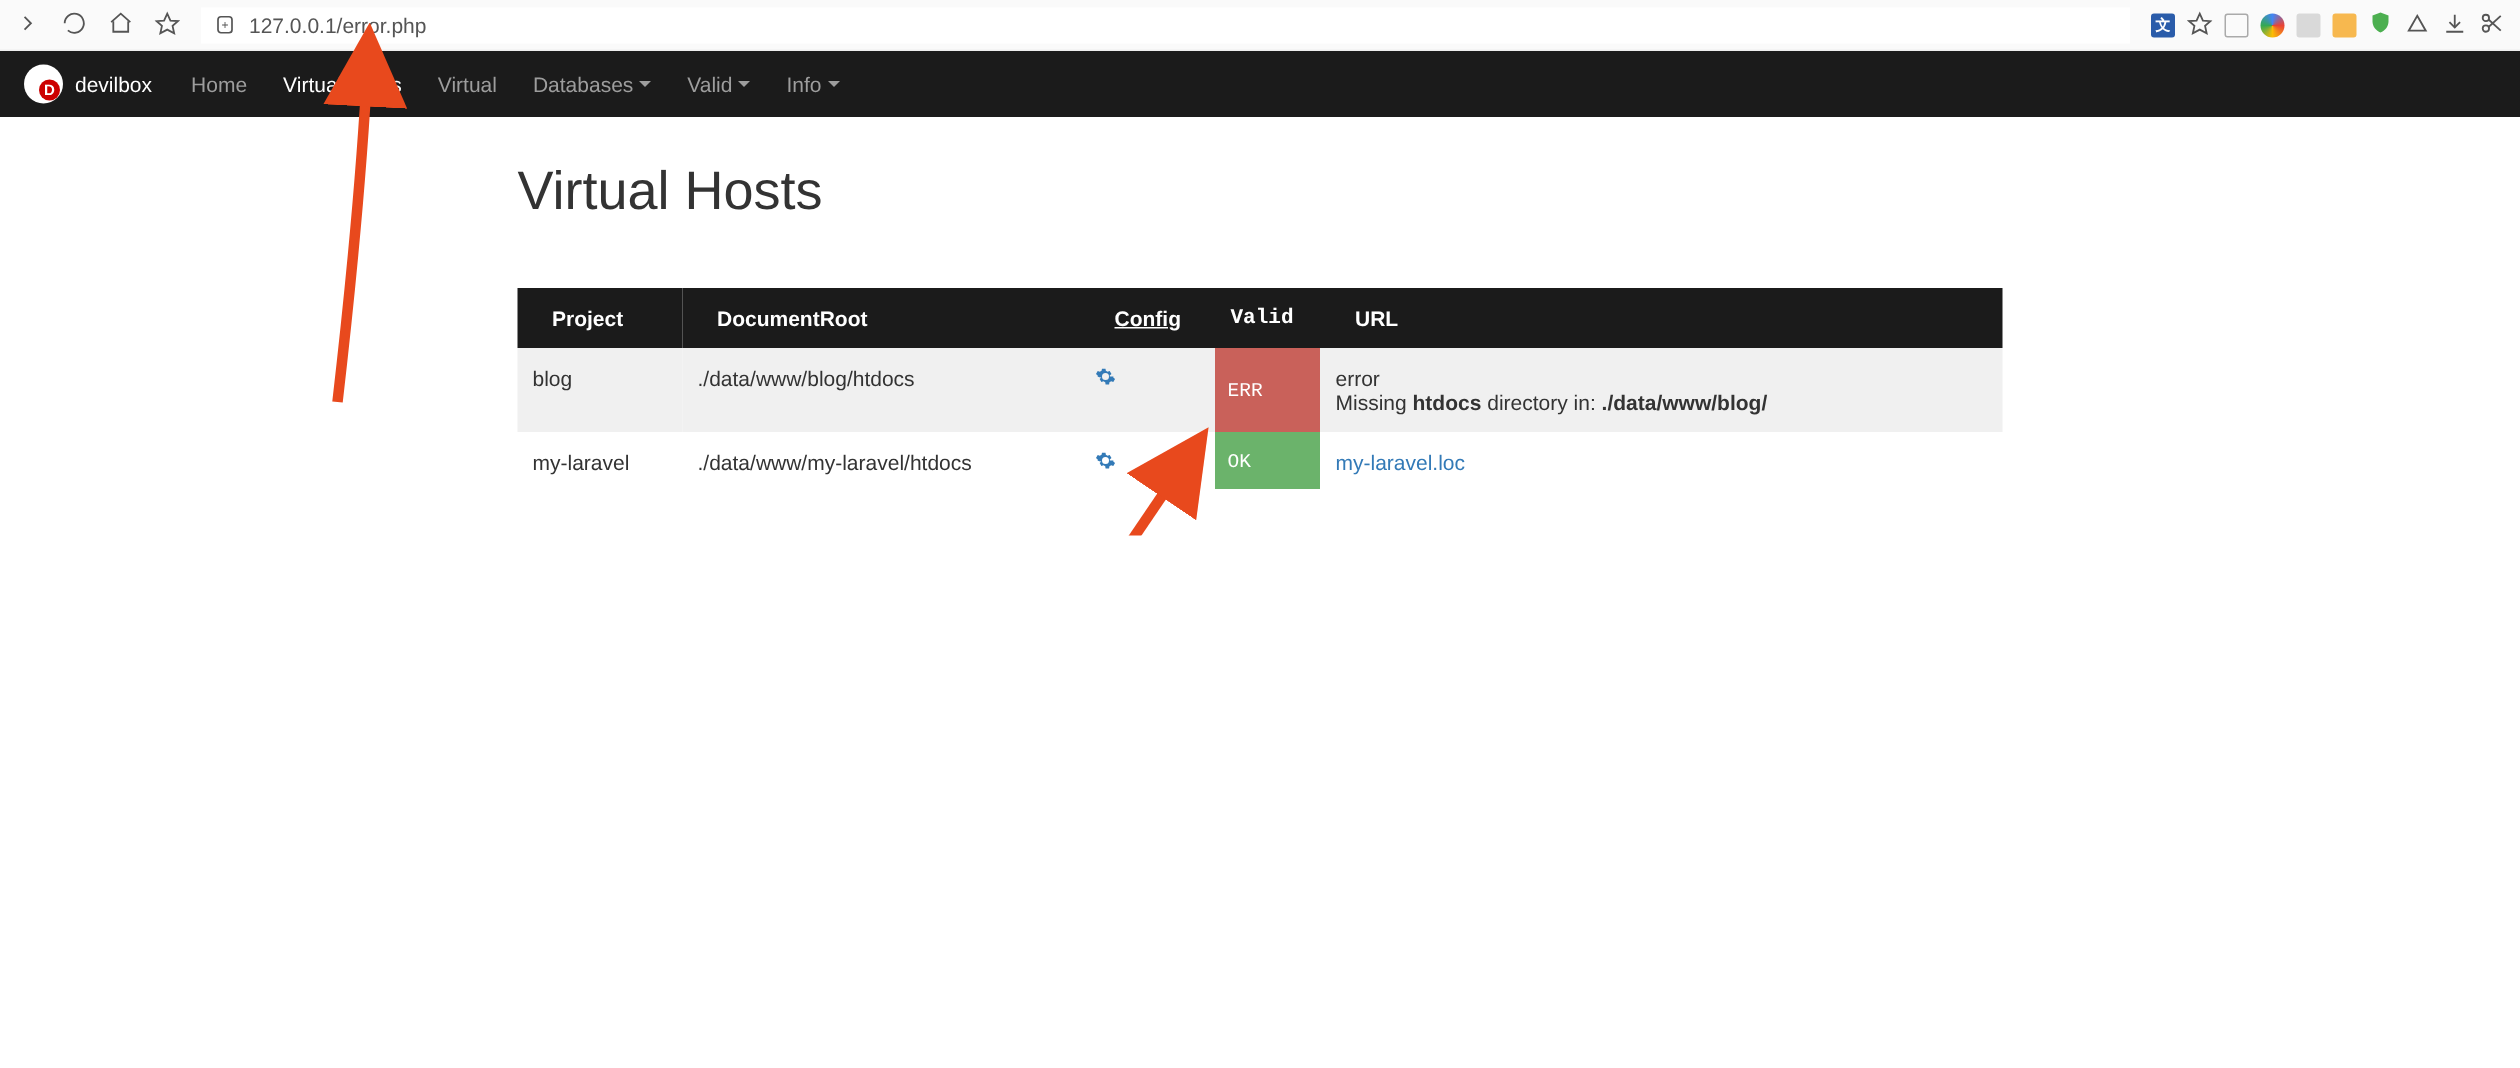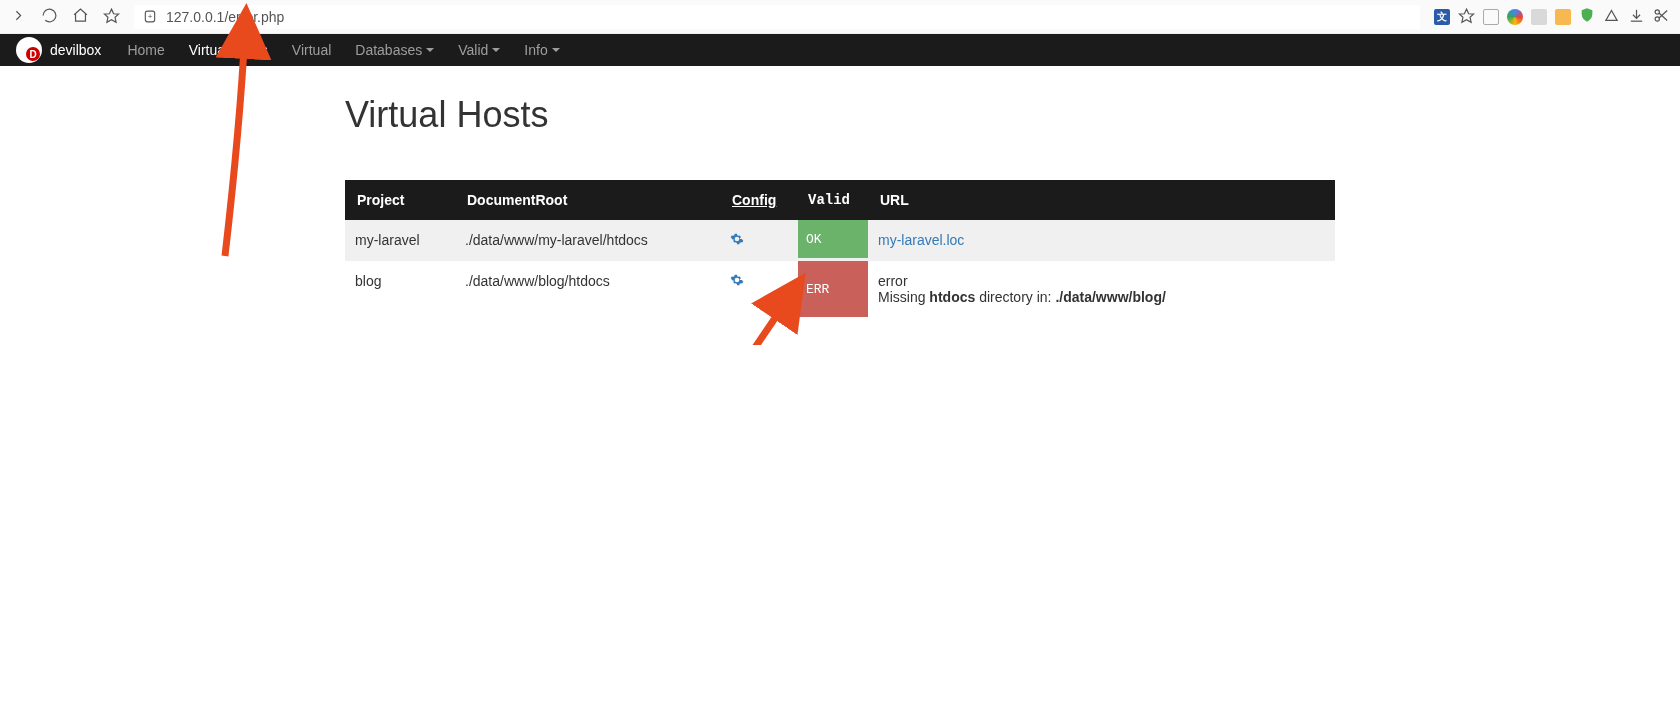--- a/index.html
+++ b/index.html
@@ -36,21 +36,21 @@
   }
   .browser-bar .right-icons { display: flex; align-items: center; gap: 8px; color: #555; }
   .browser-bar svg { width: 17px; height: 17px; fill: none; stroke: currentColor; stroke-width: 1.7; }
   .shield-box { width:16px; height:16px; display:inline-flex; align-items:center; justify-content:center;}
   .ext-icon { width:16px; height:16px; display:inline-block; border-radius:2px; }
 
   
   .navbar {
     background: #1b1b1b;
     color: #9d9d9d;
-    height: 32px;
+    height: 44px;
     display: flex;
     align-items: center;
     padding: 0 16px;
     gap: 0;
     font-size: 14px;
   }
   .navbar .brand {
     display: flex;
     align-items: center;
     gap: 8px;
@@ -112,21 +112,21 @@
   table.vhosts {
     width: 100%;
     border-collapse: collapse;
     font-size: 14px;
   }
   table.vhosts thead th {
     background: #1b1b1b;
     color: #fff;
     text-align: left;
     font-weight: 600;
-    padding: 12px 12px;
+    padding: 12px 23px;
     vertical-align: middle;
   }
   table.vhosts tbody td {
     padding: 12px 10px;
     vertical-align: top;
     color: #333;
     background: #fff;
   }
   table.vhosts tbody tr:nth-child(odd) td { background: #f0f0f0; }
   table.vhosts .col-project { width: 110px; }
@@ -265,59 +265,59 @@
         <th class="col-project">Project</th>
         <th class="col-docroot">DocumentRoot</th>
         <th class="col-config">Config</th>
         <th class="col-valid" style="padding:12px 10px;">Valid</th>
         <th class="col-url">URL</th>
       </tr>
     </thead>
     <tbody>
 
       <tr>
+        <td>blog</td>
+        <td>./data/www/blog/htdocs</td>
+        <td>
+          <span class="gear">
+            <svg viewBox="0 0 24 24">
+                <path d="M12 8a4 4 0 100 8 4 4 0 000-8zm9 4a7 7 0 01-.1 1.2l2 1.6-2 3.4-2.4-.8a7 7 0 01-2 1.2l-.4 2.4h-4l-.4-2.4a7 7 0 01-2-1.2l-2.4.8-2-3.4 2-1.6A7 7 0 013 12a7 7 0 01.1-1.2l-2-1.6 2-3.4 2.4.8a7 7 0 012-1.2L8 3h4l.4 2.4a7 7 0 012 1.2l2.4-.8 2 3.4-2 1.6c.1.4.2.8.2 1.2z"></path>
+              </svg>
+          </span>
+        </td>
+        <td class="col-valid">
+          <div class="valid-cell valid-err">
+            <span>ERR</span>
+          </div>
+        </td>
+        <td>
+          <div>error</div>
+          <div>
+            <span>Missing </span><b>htdocs</b><span> directory in: </span><b>./data/www/blog/</b>
+          </div>
+        </td>
+      </tr>
+
+      <tr>
         <td>my-laravel</td>
         <td>./data/www/my-laravel/htdocs</td>
         <td>
           <span class="gear">
             <svg viewBox="0 0 24 24">
                 <path d="M12 8a4 4 0 100 8 4 4 0 000-8zm9 4a7 7 0 01-.1 1.2l2 1.6-2 3.4-2.4-.8a7 7 0 01-2 1.2l-.4 2.4h-4l-.4-2.4a7 7 0 01-2-1.2l-2.4.8-2-3.4 2-1.6A7 7 0 013 12a7 7 0 01.1-1.2l-2-1.6 2-3.4 2.4.8a7 7 0 012-1.2L8 3h4l.4 2.4a7 7 0 012 1.2l2.4-.8 2 3.4-2 1.6c.1.4.2.8.2 1.2z"></path>
               </svg>
           </span>
         </td>
         <td class="col-valid">
           <div class="valid-cell valid-ok">
             <span>OK</span>
           </div>
         </td>
         <td>
           <a class="link" href="#">my-laravel.loc</a>
-        </td>
-      </tr>
-
-      <tr>
-        <td>blog</td>
-        <td>./data/www/blog/htdocs</td>
-        <td>
-          <span class="gear">
-            <svg viewBox="0 0 24 24">
-                <path d="M12 8a4 4 0 100 8 4 4 0 000-8zm9 4a7 7 0 01-.1 1.2l2 1.6-2 3.4-2.4-.8a7 7 0 01-2 1.2l-.4 2.4h-4l-.4-2.4a7 7 0 01-2-1.2l-2.4.8-2-3.4 2-1.6A7 7 0 013 12a7 7 0 01.1-1.2l-2-1.6 2-3.4 2.4.8a7 7 0 012-1.2L8 3h4l.4 2.4a7 7 0 012 1.2l2.4-.8 2 3.4-2 1.6c.1.4.2.8.2 1.2z"></path>
-              </svg>
-          </span>
-        </td>
-        <td class="col-valid">
-          <div class="valid-cell valid-err">
-            <span>ERR</span>
-          </div>
-        </td>
-        <td>
-          <div>error</div>
-          <div>
-            <span>Missing </span><b>htdocs</b><span> directory in: </span><b>./data/www/blog/</b>
-          </div>
         </td>
       </tr>
     </tbody>
   </table>
 
   <div class="arrows">
     <svg width="990" height="420" style="position:absolute;left:-130px;top:-60px;overflow:visible">
       <defs>
         <marker id="ah1" markerWidth="8" markerHeight="8" refX="4" refY="4" orient="auto">
           <path d="M0,0 L8,4 L0,8 Z" fill="#e8491d"></path>

